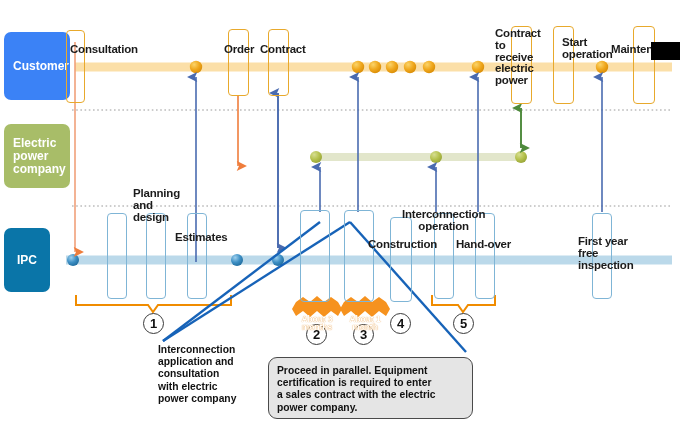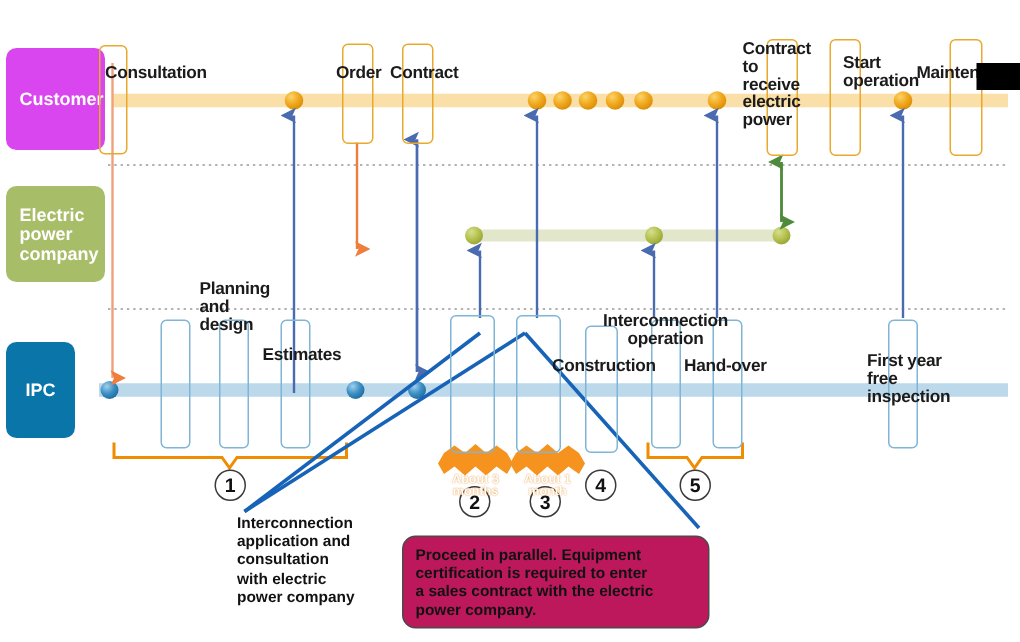--- a/index.html
+++ b/index.html
@@ -18,21 +18,21 @@
     color:#ffffff;
     font-weight:bold;
     font-size:12px;
     line-height:13px;
     border-radius:7px;
     display:flex;
     align-items:center;
     padding-left:9px;
     box-sizing:border-box;
   }
-  .lane-customer{background:#d946ef;}
+  .lane-customer{background:#3b82f6;}
   .lane-epc{background:#a8bd68;}
   .lane-ipc{background:#0a75a8;color:#ffffff;justify-content:center;padding-left:0;}
 
   .act-box{
     position:absolute;
     box-sizing:border-box;
     background:rgba(255,255,255,0.0);
     border-radius:4px;
   }
   .box-orange{border:1.3px solid #e8a92c;}
@@ -73,21 +73,21 @@
     z-index:6;
     margin-top:12px;
   }
   .burst span{position:relative;z-index:2;text-shadow:0 0 1px #e07b00;}
 
   .callout{
     position:absolute;
     box-sizing:border-box;
     border:1.1px solid #4a4a4a;
     border-radius:9px;
-    background:#be185d;
+    background:#e5e5e5;
     font-size:10.3px;
     font-weight:bold;
     color:#111;
     line-height:12.2px;
     padding:7px 8px;
     white-space:pre-line;
   }
 
   .note{
     position:absolute;

